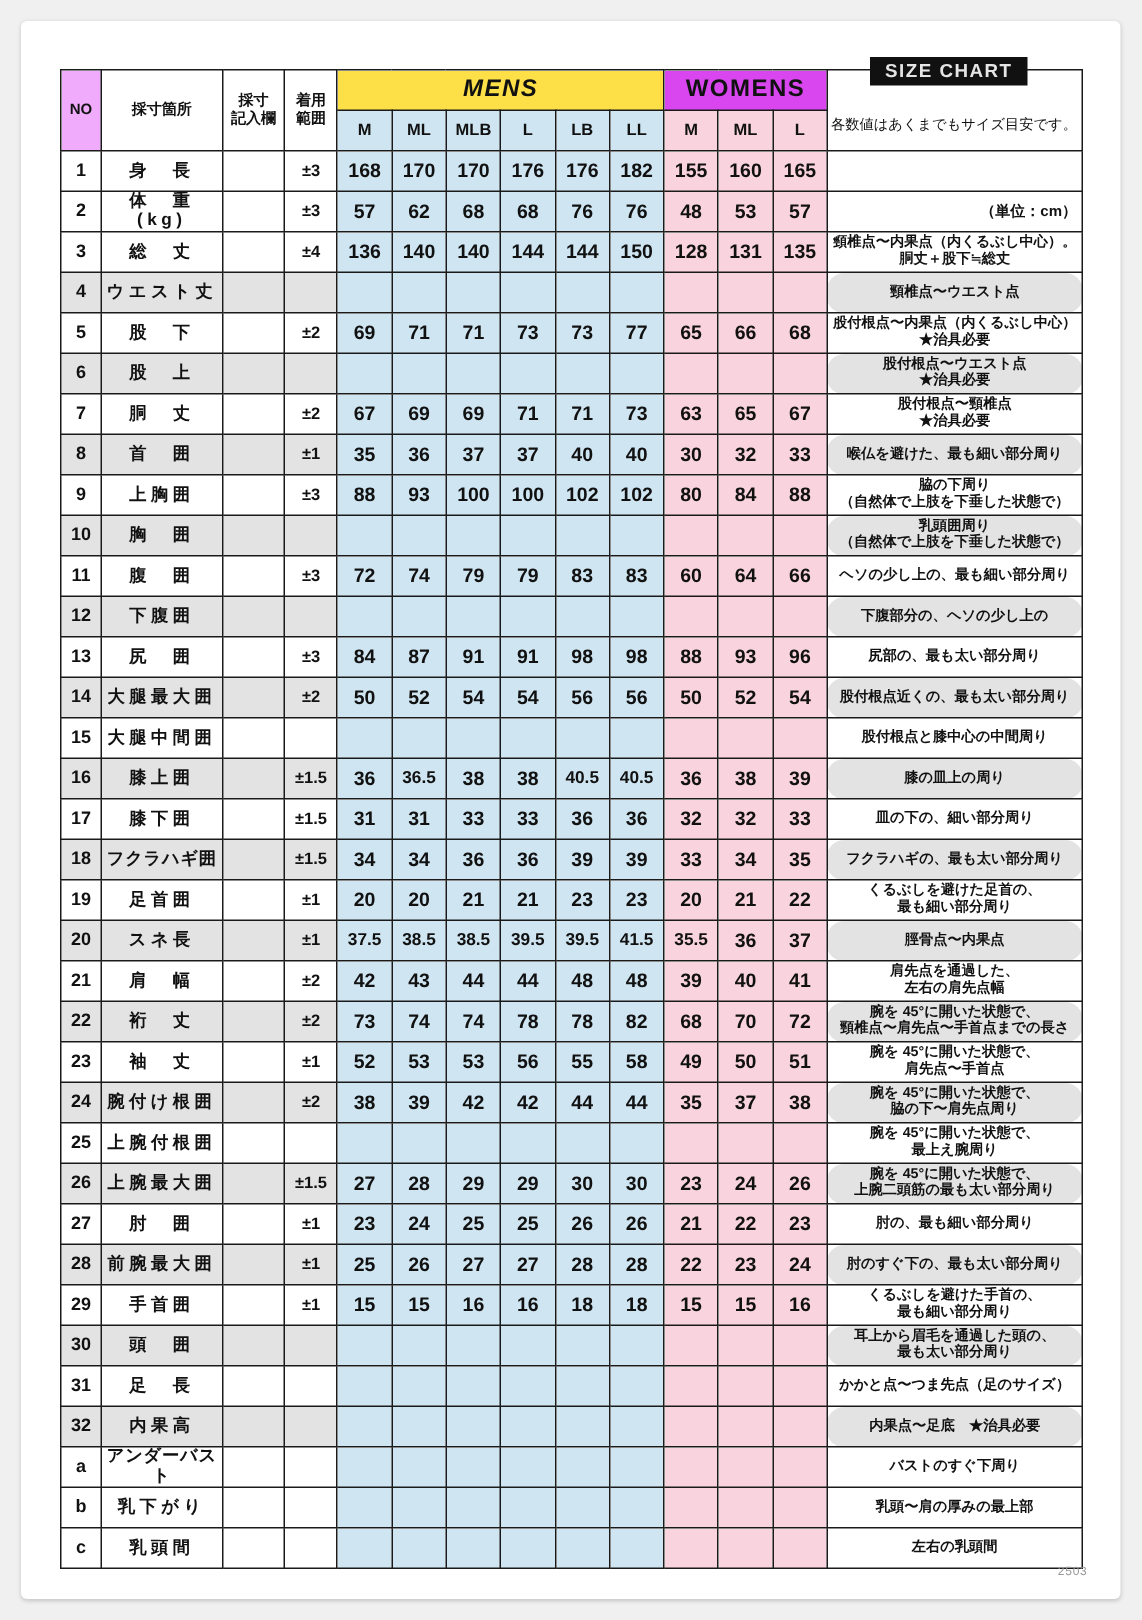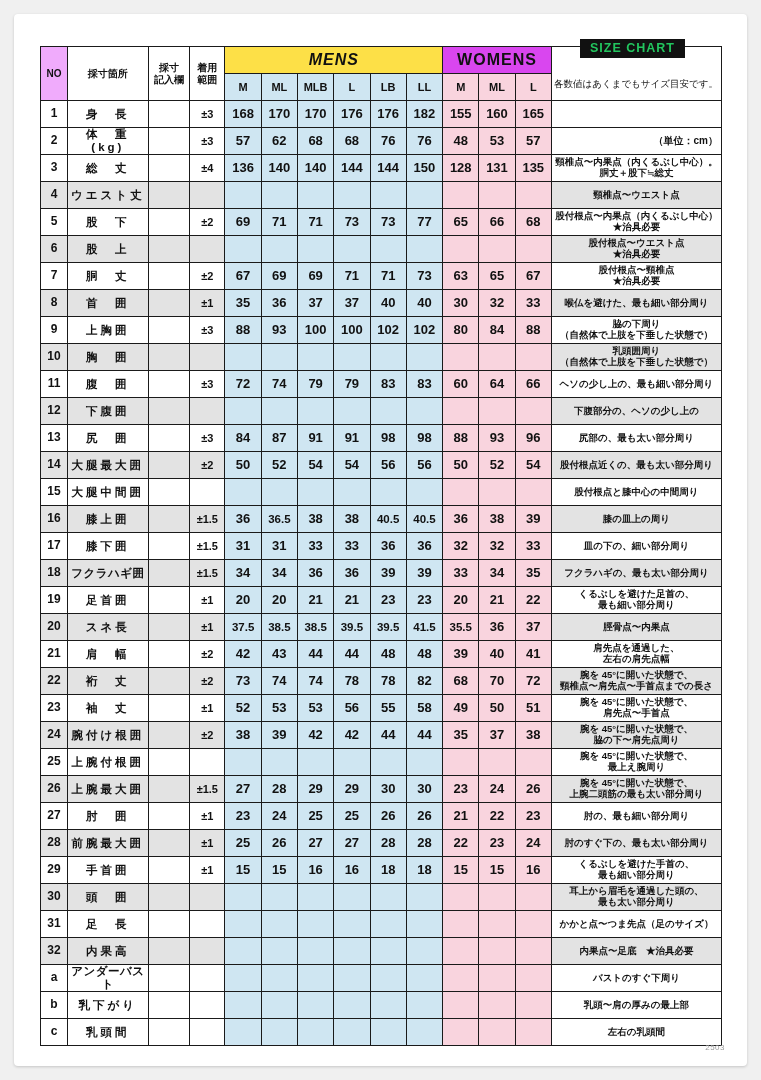--- a/index.html
+++ b/index.html
@@ -96,41 +96,42 @@
     font-size: 13px;
   }
   td.val-m.small, td.val-w.small { font-size: 11.5px; }
   td.desc {
     text-align: left;
     padding: 2px 4px;
     font-size: 9.5px;
     letter-spacing: 0;
     line-height: 1.25;
     font-weight: bold;
+    border-radius: 12px;
   }
   tr.shaded td.no,
   tr.shaded td.part,
   tr.shaded td.note,
   tr.shaded td.range,
   tr.shaded td.desc { background: #e3e3e3; }
   tr.shaded td.val-m { background: #cfe6f2; }
   tr.shaded td.val-w { background: #f9d4de; }
 
   
   .topright {
     position: absolute;
     right: 0;
     top: -8px;
     width: 168px;
     text-align: left;
   }
   .sizechart-badge {
     display: inline-block;
     background: #111111;
-    color: #22c55e;
+    color: #e5e5e5;
     font-size: 12.5px;
     font-weight: bold;
     letter-spacing: 1px;
     padding: 2px 10px 3px 10px;
     margin-left: 26px;
   }
   .badge-note {
     font-size: 9.5px;
     font-weight: normal;
     color: #111;

